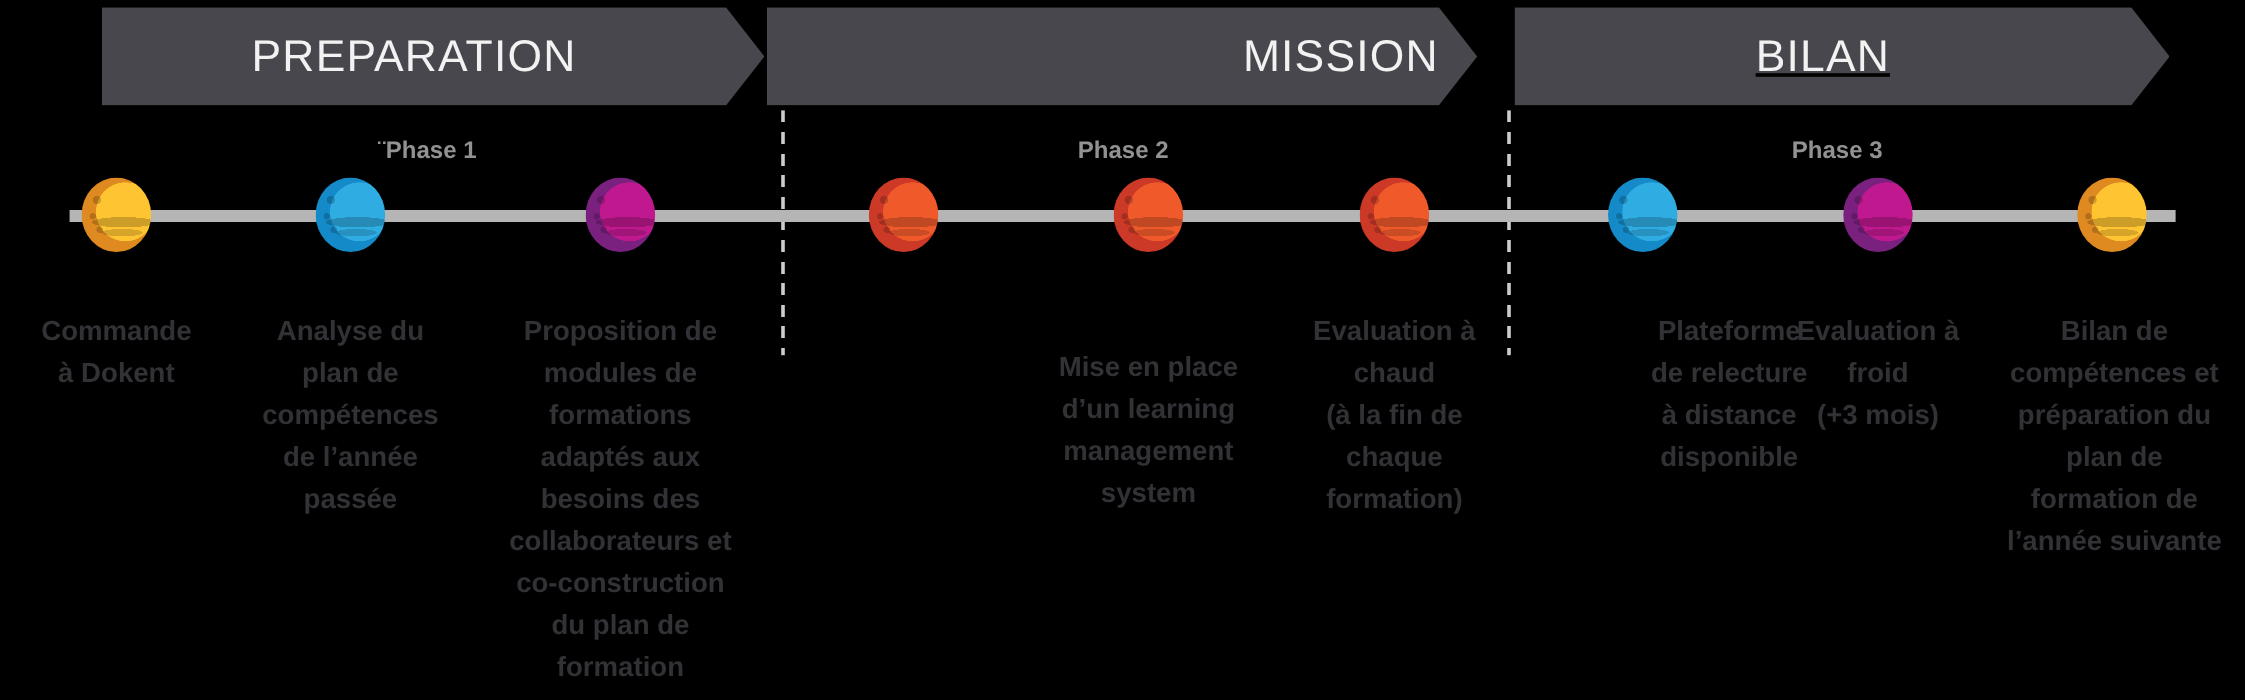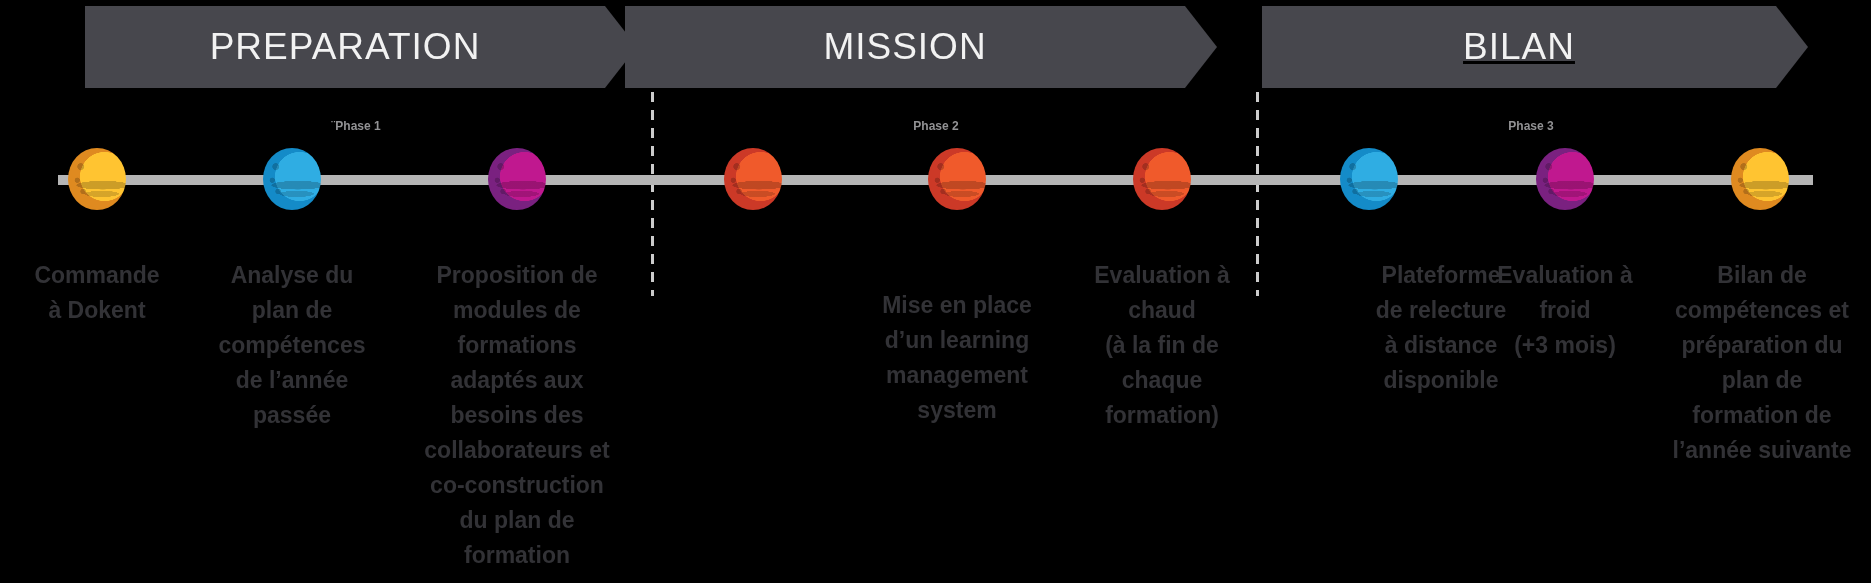--- a/index.html
+++ b/index.html
@@ -17,28 +17,28 @@
     background:var(--pal-banner-bg,#47474d);
     clip-path:polygon(0 0, calc(100% - 32px) 0, 100% 50%, calc(100% - 32px) 100%, 0 100%);
     display:flex;align-items:center;justify-content:center;
   }
   .banner-label{
     color:var(--pal-banner-text,#f2f2f2);
     font-size:37px;font-weight:400;letter-spacing:1px;
     padding-right:32px;white-space:nowrap;
   }
   .banner-1{left:85px;width:552px;}
-  .banner-2{left:625px;width:592px;}
+  .banner-2{left:639px;width:592px;justify-content:flex-end;}
   .banner-3{left:1262px;width:546px;text-decoration:underline;}
 
   
   .phase-label{
     position:absolute;top:114px;transform:translateX(-50%);
     color:var(--pal-phase-text,#929294);
-    font-size:12px;font-weight:700;line-height:24px;white-space:nowrap;
+    font-size:20px;font-weight:700;line-height:24px;white-space:nowrap;
   }
   .phase-1{left:356px;}
   .phase-2{left:936px;}
   .phase-3{left:1531px;}
 
   
   .vdash{
     position:absolute;top:92px;height:204px;width:3px;
     background:repeating-linear-gradient(to bottom,
       var(--pal-divider,#ccc) 0 10px, transparent 10px 18px);

